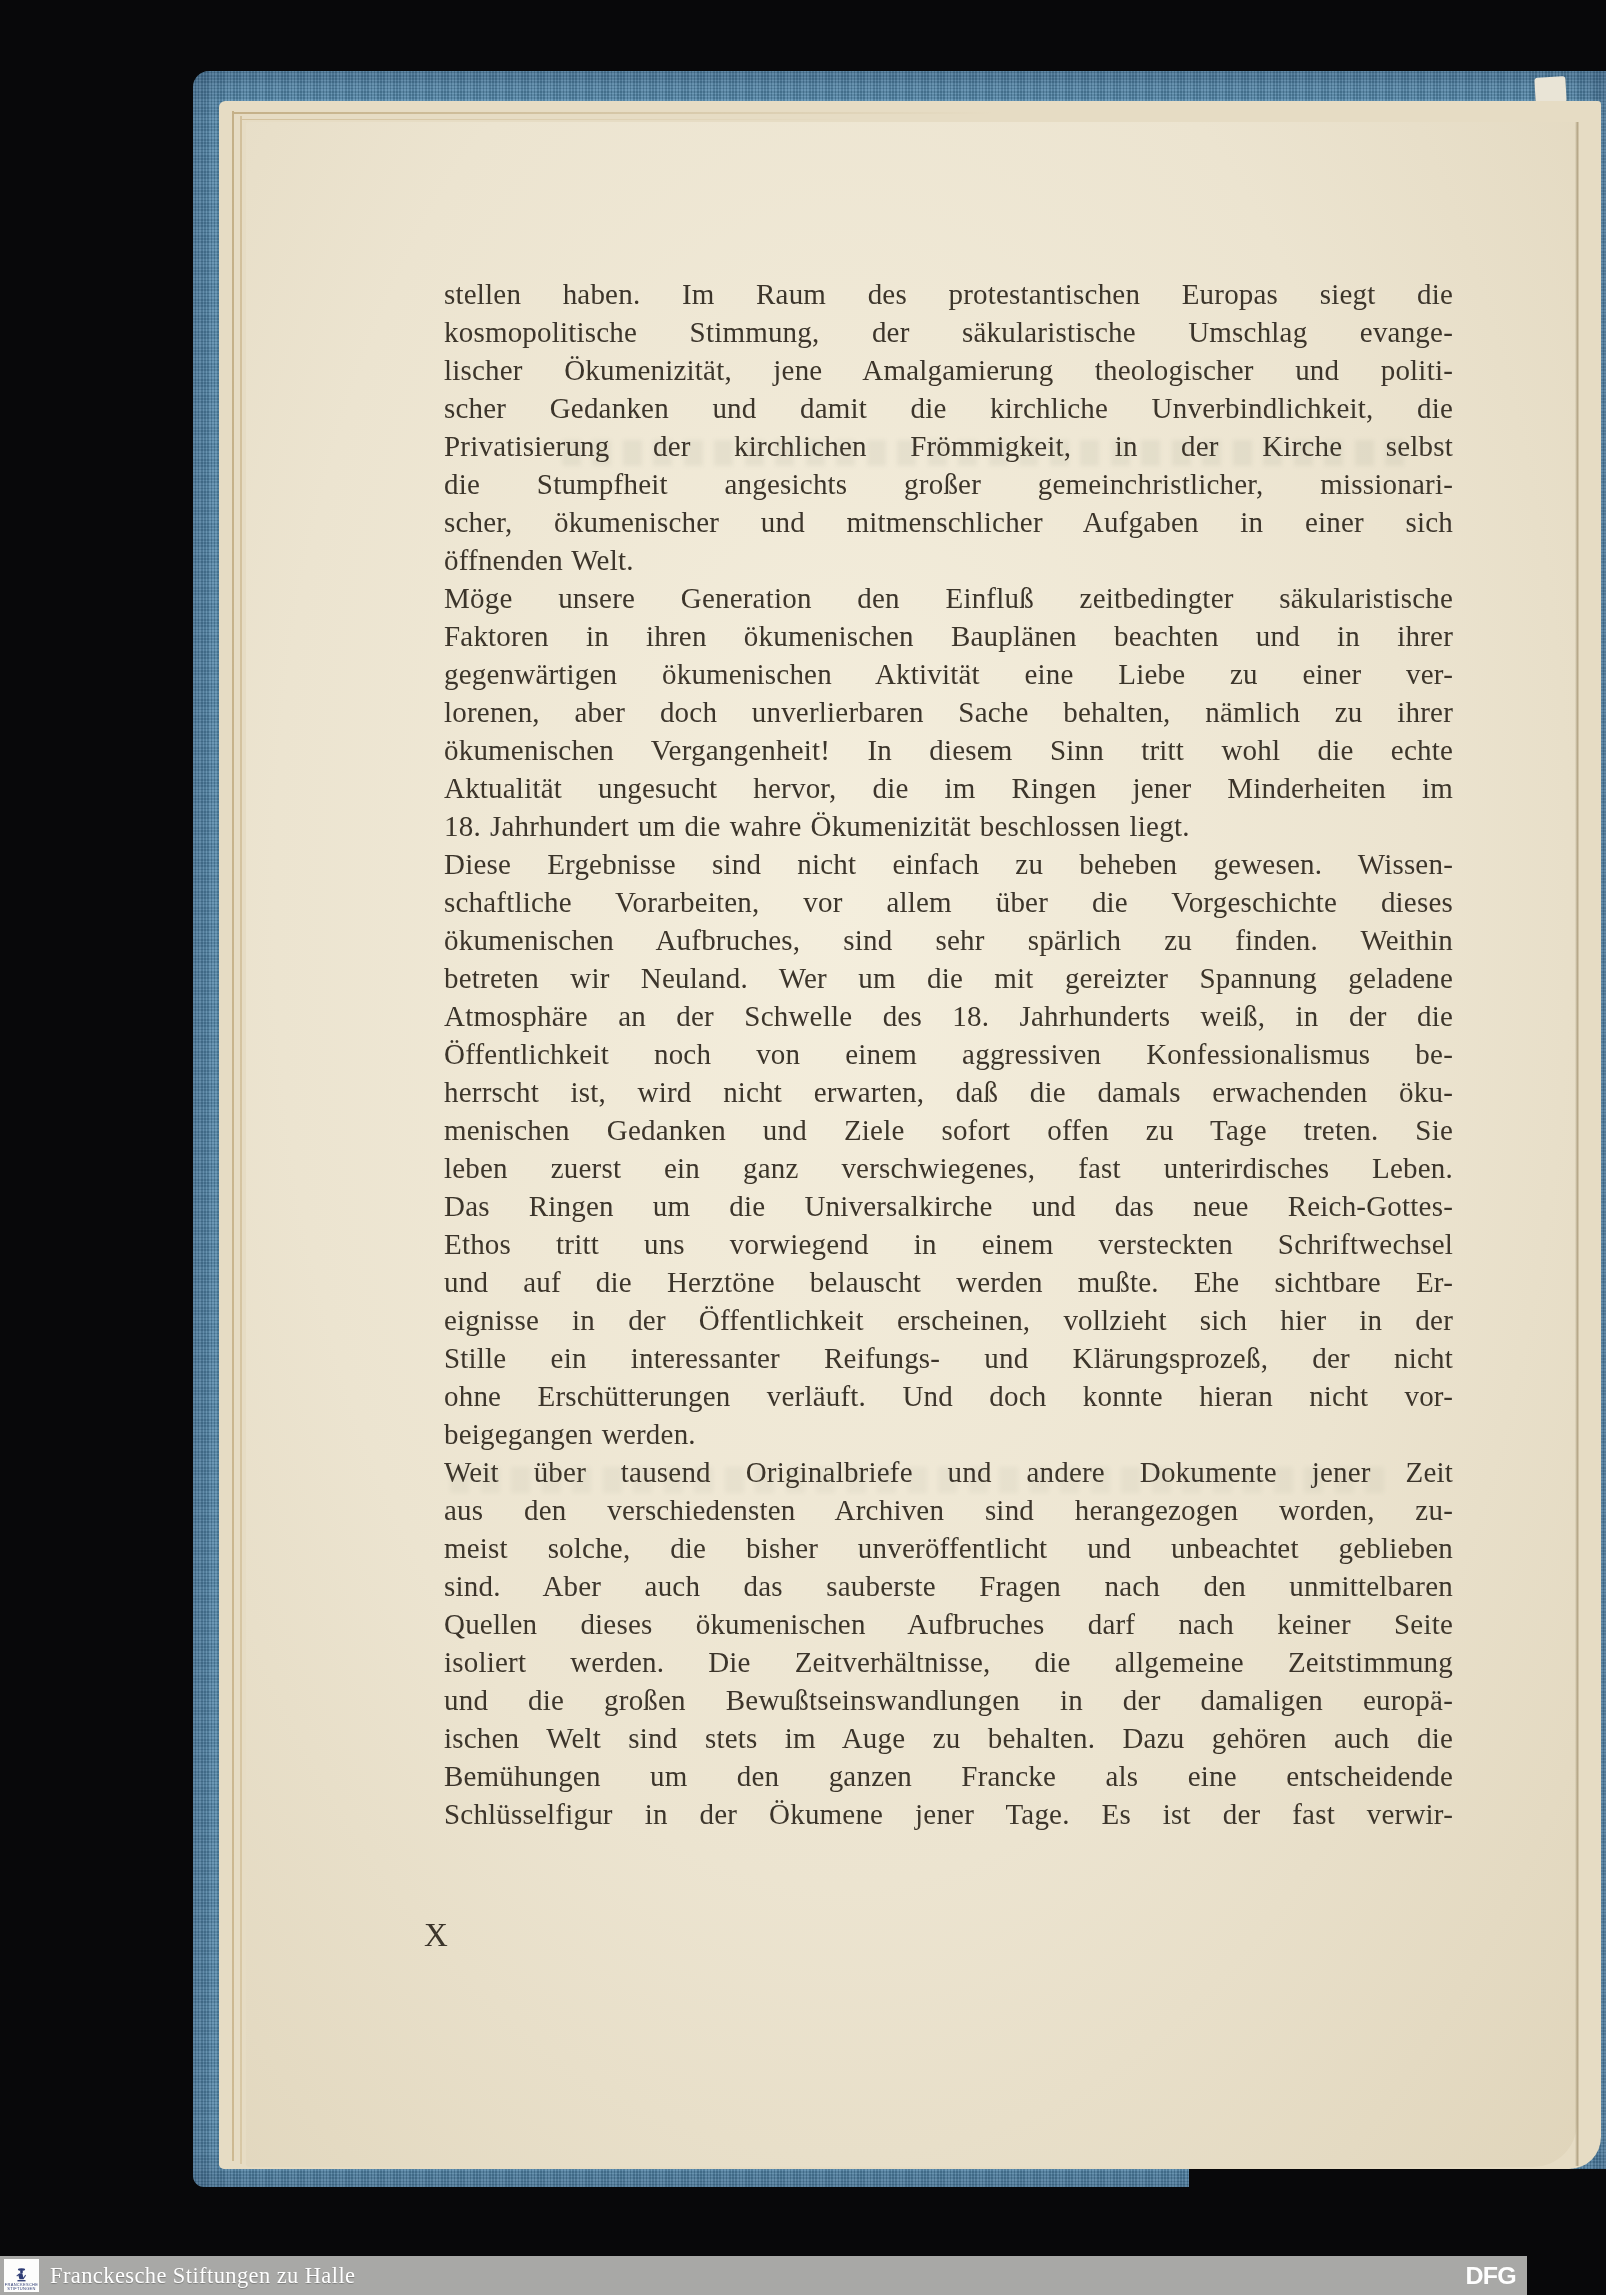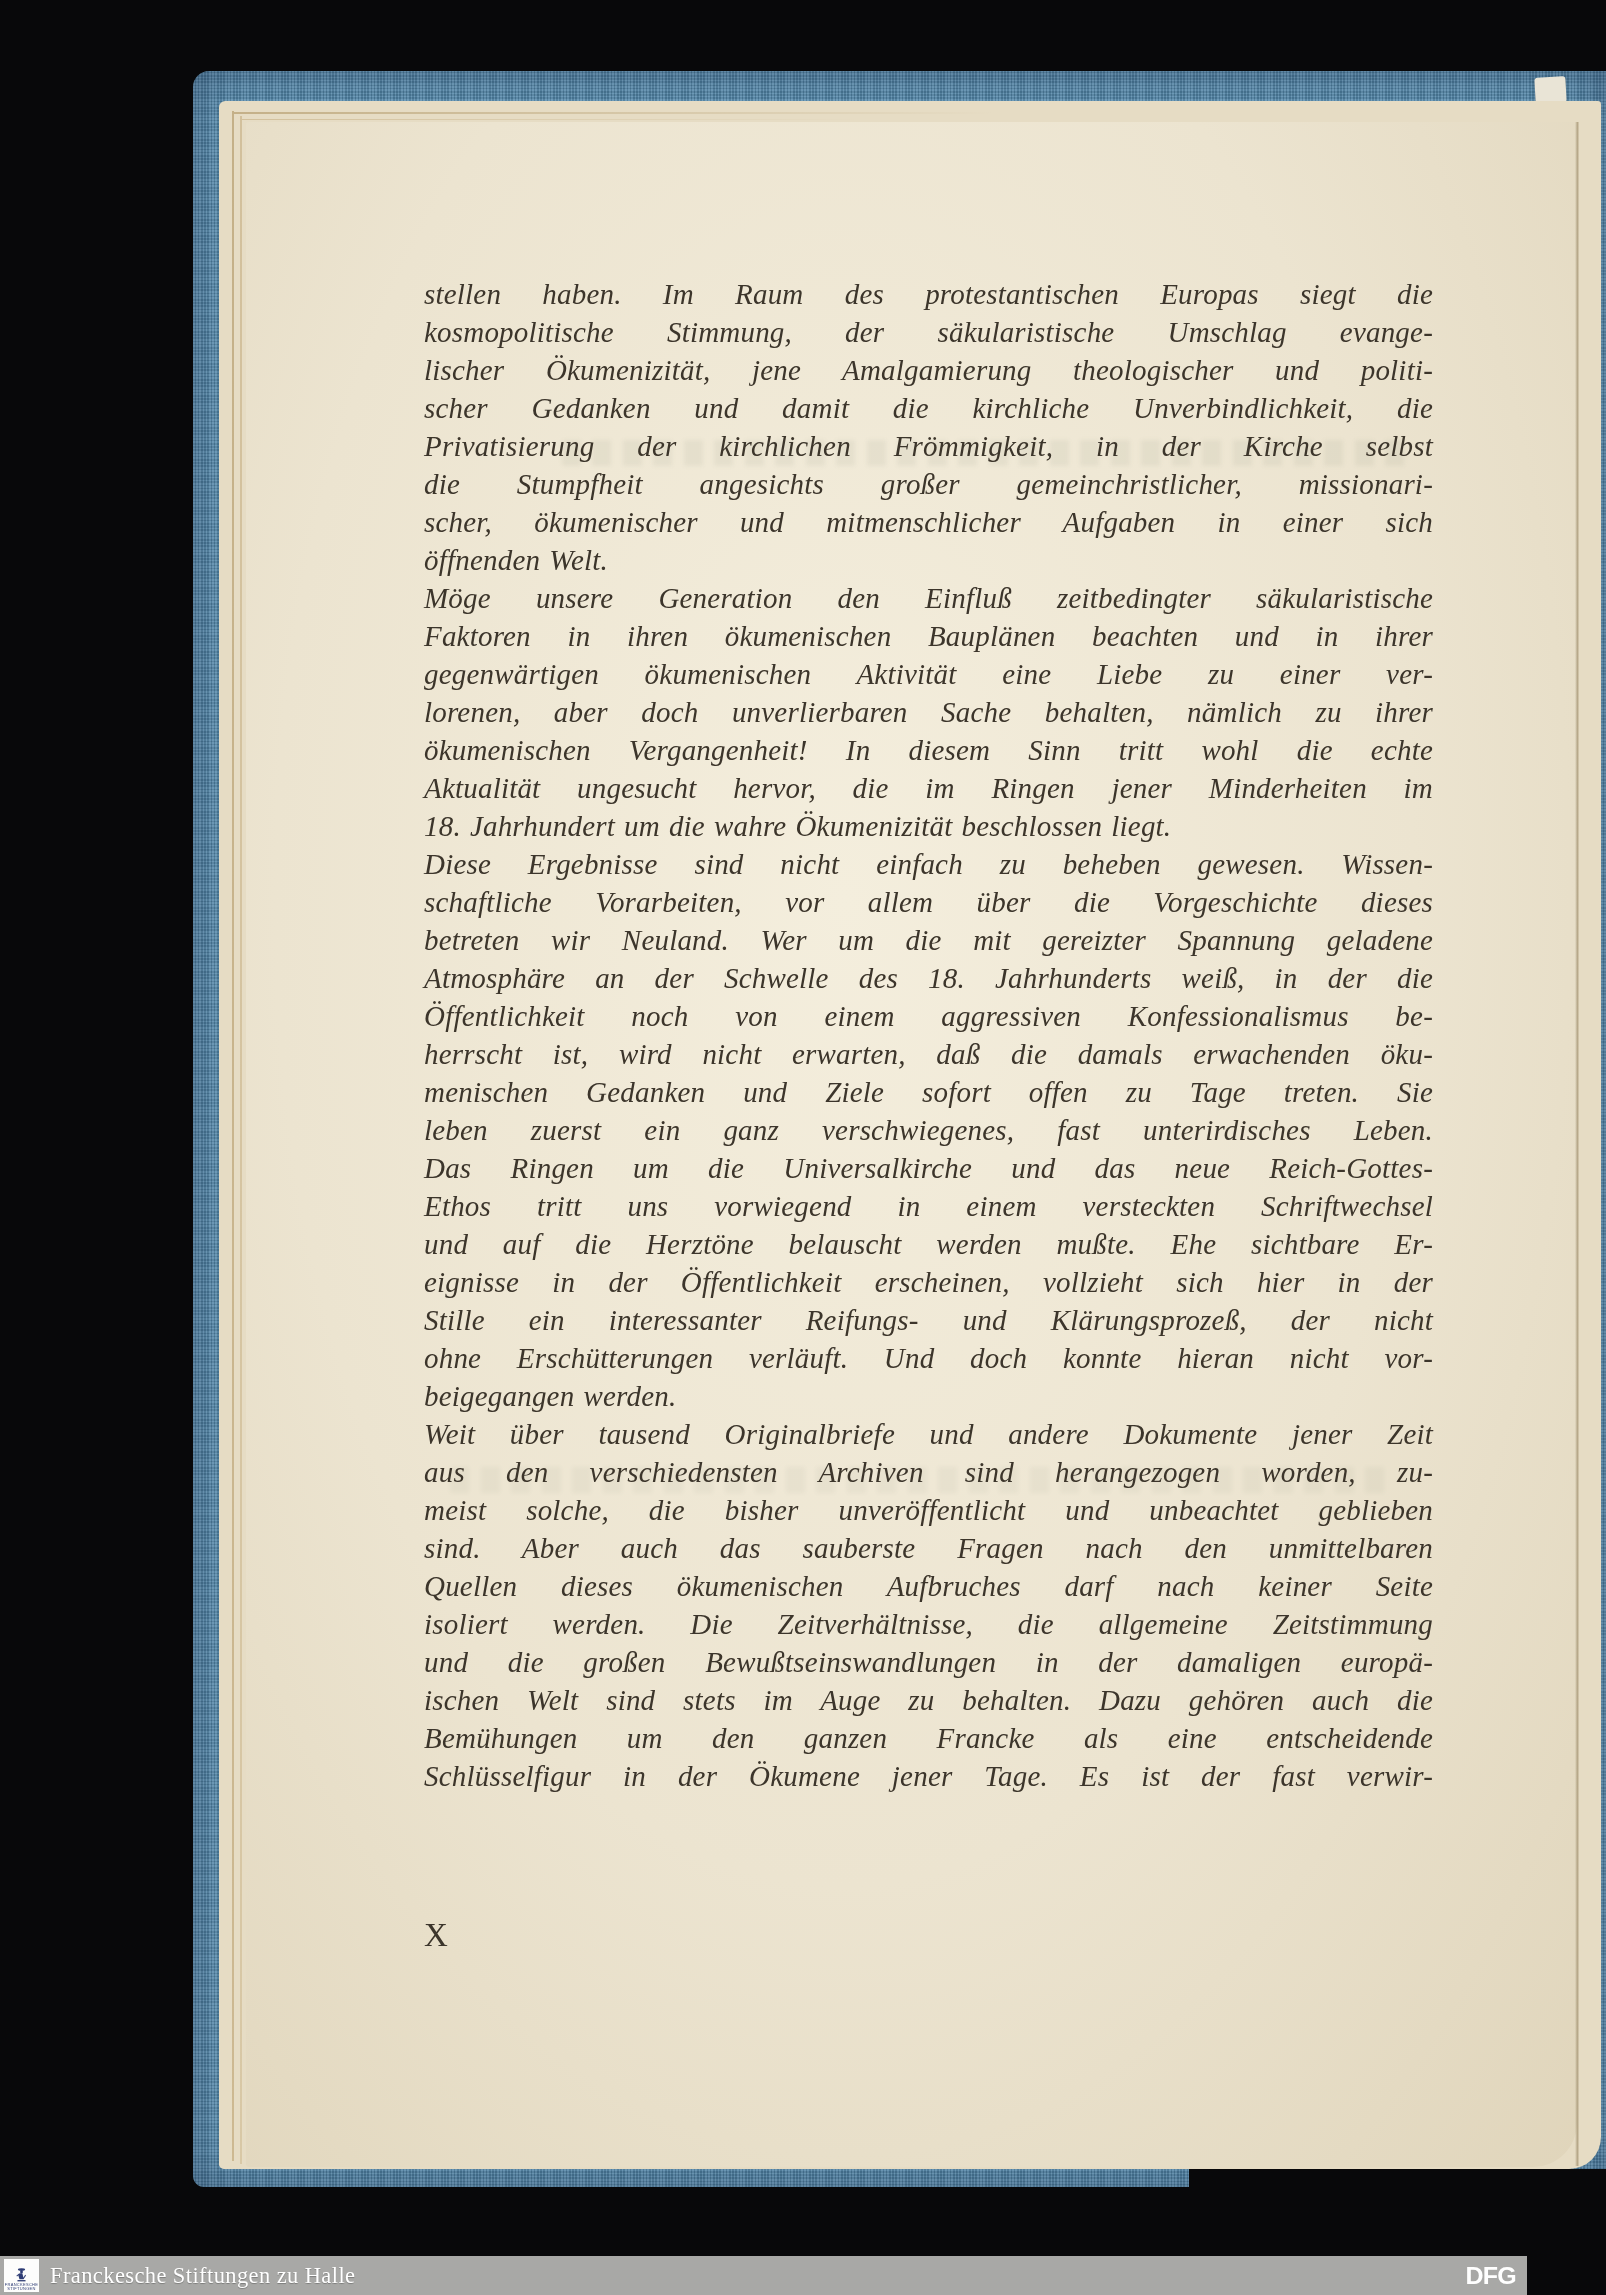--- a/index.html
+++ b/index.html
@@ -28,22 +28,22 @@
     background:linear-gradient(90deg,#c4b088,rgba(196,176,136,0));}
   .edge-h2{position:absolute;left:22.5px;top:17.7px;height:1.6px;width:45%;
     background:linear-gradient(90deg,#d2c09c,rgba(210,192,156,0));}
   .page-surface{position:absolute;left:27px;top:21px;right:24px;bottom:1.6px;
     background:radial-gradient(ellipse at 45% 38%, var(--paper-light,#f4eedd) 0%, var(--paper,#ece4d0) 55%, var(--paper-dark,#e0d5bb) 100%);
     border-radius:3.2px 4.8px 44px 3.2px;}
   .page-fold{position:absolute;right:22.5px;top:21px;bottom:3.2px;width:4px;
     background:linear-gradient(90deg, rgba(120,100,60,0), rgba(120,100,60,.45) 60%, rgba(120,100,60,.1));}
 
   
-  .text-block{position:absolute;left:424px;top:275px;width:1009px;color:var(--ink,#3c352b);
-    font-size:29px;line-height:38px;word-spacing:1.6px;letter-spacing:0.2px;font-style:italic;}
+  .text-block{position:absolute;left:444px;top:275px;width:1009px;color:var(--ink,#3c352b);
+    font-size:29px;line-height:38px;word-spacing:1.6px;letter-spacing:0.2px;}
   .line{text-align:justify;text-align-last:justify;white-space:normal;}
   .line.short{text-align-last:left;}
   .page-number{position:absolute;left:424px;top:1917px;color:var(--ink,#3c352b);
     font-size:33px;letter-spacing:0.8px;}
 
   
   .ghost{position:absolute;filter:blur(2px);opacity:.55;border-radius:3.2px;
     background:repeating-linear-gradient(90deg, rgba(95,105,85,.14) 0 19px, rgba(95,105,85,0) 19px 30.5px);}
   .ghost1{left:562px;top:440px;width:844px;height:26px;}
   .ghost2{left:450px;top:1467px;width:940px;height:26px;opacity:.4;}
@@ -95,20 +95,21 @@
       <div class="line short">öffnenden Welt.</div>
       <div class="line">Möge unsere Generation den Einfluß zeitbedingter säkularistische</div>
       <div class="line">Faktoren in ihren ökumenischen Bauplänen beachten und in ihrer</div>
       <div class="line">gegenwärtigen ökumenischen Aktivität eine Liebe zu einer ver-</div>
       <div class="line">lorenen, aber doch unverlierbaren Sache behalten, nämlich zu ihrer</div>
       <div class="line">ökumenischen Vergangenheit! In diesem Sinn tritt wohl die echte</div>
       <div class="line">Aktualität ungesucht hervor, die im Ringen jener Minderheiten im</div>
       <div class="line short">18. Jahrhundert um die wahre Ökumenizität beschlossen liegt.</div>
       <div class="line">Diese Ergebnisse sind nicht einfach zu beheben gewesen. Wissen-</div>
       <div class="line">schaftliche Vorarbeiten, vor allem über die Vorgeschichte dieses</div>
+      <div class="line">ökumenischen Aufbruches, sind sehr spärlich zu finden. Weithin</div>
       <div class="line">betreten wir Neuland. Wer um die mit gereizter Spannung geladene</div>
       <div class="line">Atmosphäre an der Schwelle des 18. Jahrhunderts weiß, in der die</div>
       <div class="line">Öffentlichkeit noch von einem aggressiven Konfessionalismus be-</div>
       <div class="line">herrscht ist, wird nicht erwarten, daß die damals erwachenden öku-</div>
       <div class="line">menischen Gedanken und Ziele sofort offen zu Tage treten. Sie</div>
       <div class="line">leben zuerst ein ganz verschwiegenes, fast unterirdisches Leben.</div>
       <div class="line">Das Ringen um die Universalkirche und das neue Reich-Gottes-</div>
       <div class="line">Ethos tritt uns vorwiegend in einem versteckten Schriftwechsel</div>
       <div class="line">und auf die Herztöne belauscht werden mußte. Ehe sichtbare Er-</div>
       <div class="line">eignisse in der Öffentlichkeit erscheinen, vollzieht sich hier in der</div>

